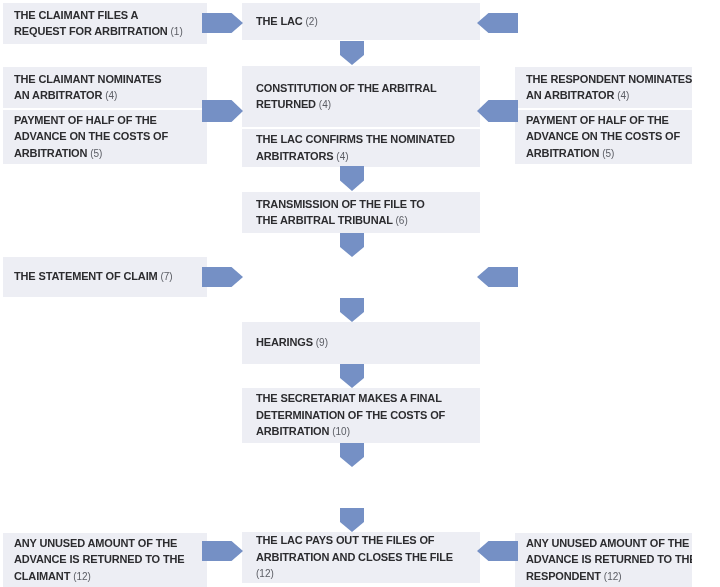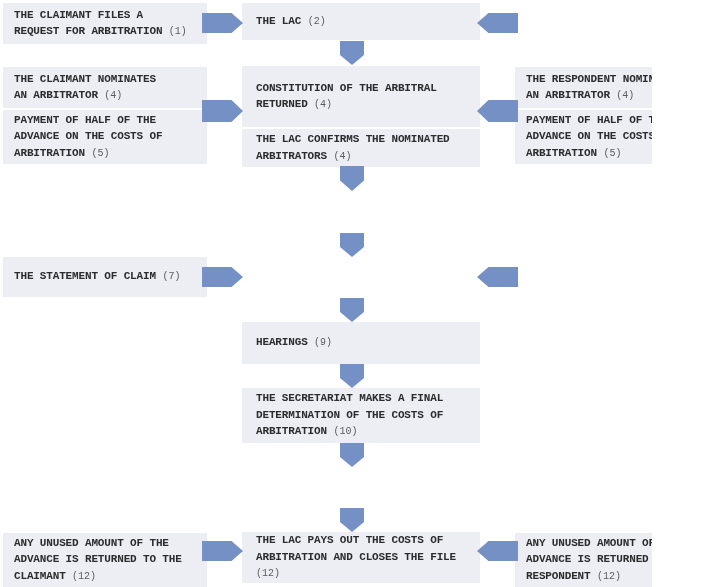--- a/index.html
+++ b/index.html
@@ -8,21 +8,22 @@
     --text:#2c2c2f;
     --ref:#5a5c63;
     --canvas_bg:#ffffff;
   }
   html,body{margin:0;padding:0;background:#fff;}
   .canvas{
     position:relative;
     width:652px;height:587px;
     background:var(--canvas_bg);
     overflow:hidden;
-    font-family:Liberation Mono, monospace;
+    font-family:Liberation Sans, sans-serif;
+    padding-left:40px;
   }
   .box{
     position:absolute;
     background:var(--box_bg);
     display:flex;
     align-items:center;
     box-sizing:border-box;
     padding:2px 8px 2px 11px;
   }
   .bt{
@@ -79,30 +80,34 @@
     <p class="bt"><span>THE LAC</span> <span class="ref">(2)</span></p>
   </div>
   <div class="box" style="left:242px;top:66px;width:238px;height:61px;padding-left:14px">
     <p class="bt"><span>CONSTITUTION OF THE ARBITRAL
 RETURNED</span> <span class="ref">(4)</span></p>
   </div>
   <div class="box" style="left:242px;top:129px;width:238px;height:38px;padding-left:14px">
     <p class="bt"><span>THE LAC CONFIRMS THE NOMINATED
 ARBITRATORS</span> <span class="ref">(4)</span></p>
   </div>
+  <div class="box" style="left:242px;top:192px;width:238px;height:41px;padding-left:14px">
+    <p class="bt"><span>TRANSMISSION OF THE FILE TO
+THE ARBITRAL TRIBUNAL</span> <span class="ref">(6)</span></p>
+  </div>
   <div class="box" style="left:242px;top:322px;width:238px;height:42px;padding-left:14px">
     <p class="bt"><span>HEARINGS</span> <span class="ref">(9)</span></p>
   </div>
   <div class="box" style="left:242px;top:388px;width:238px;height:55px;padding-left:14px">
     <p class="bt"><span>THE SECRETARIAT MAKES A FINAL
 DETERMINATION OF THE COSTS OF
 ARBITRATION</span> <span class="ref">(10)</span></p>
   </div>
   <div class="box" style="left:242px;top:532px;width:238px;height:51px;padding-left:14px">
-    <p class="bt"><span>THE LAC PAYS OUT THE COSTS OF
+    <p class="bt"><span>THE LAC PAYS OUT THE FILES OF
 ARBITRATION AND CLOSES THE FILE</span> <span class="ref">(12)</span></p>
   </div>
 
   <div class="box" style="left:515px;top:67px;width:202px;height:41px">
     <p class="bt"><span>THE RESPONDENT NOMINATES
 AN ARBITRATOR</span> <span class="ref">(4)</span></p>
   </div>
   <div class="box" style="left:515px;top:110px;width:202px;height:54px">
     <p class="bt"><span>PAYMENT OF HALF OF THE
 ADVANCE ON THE COSTS OF

